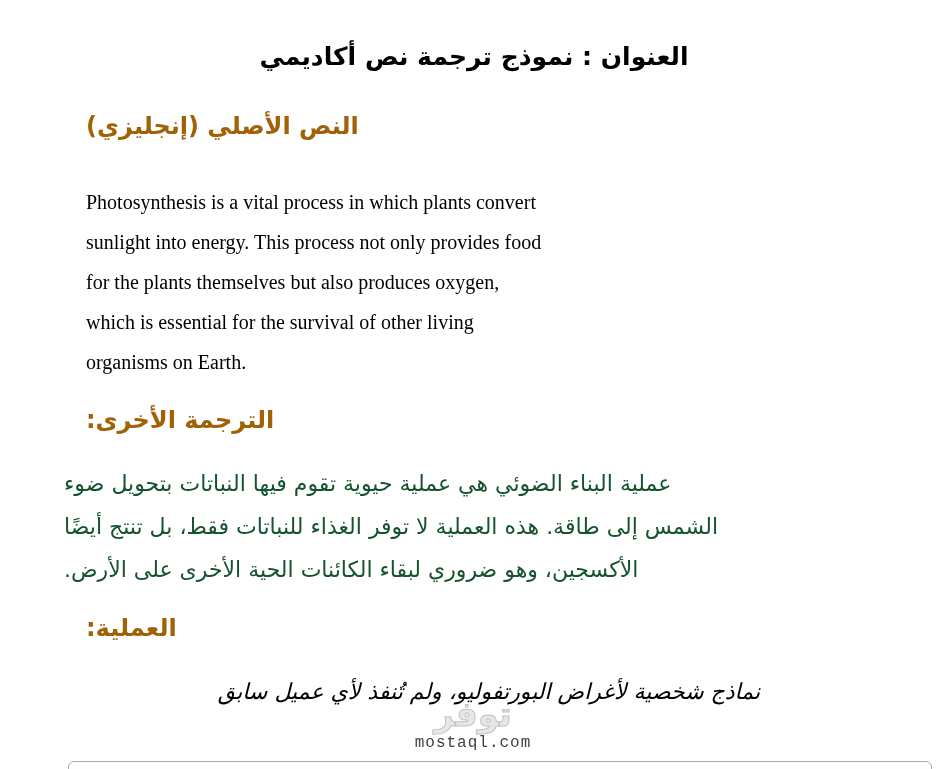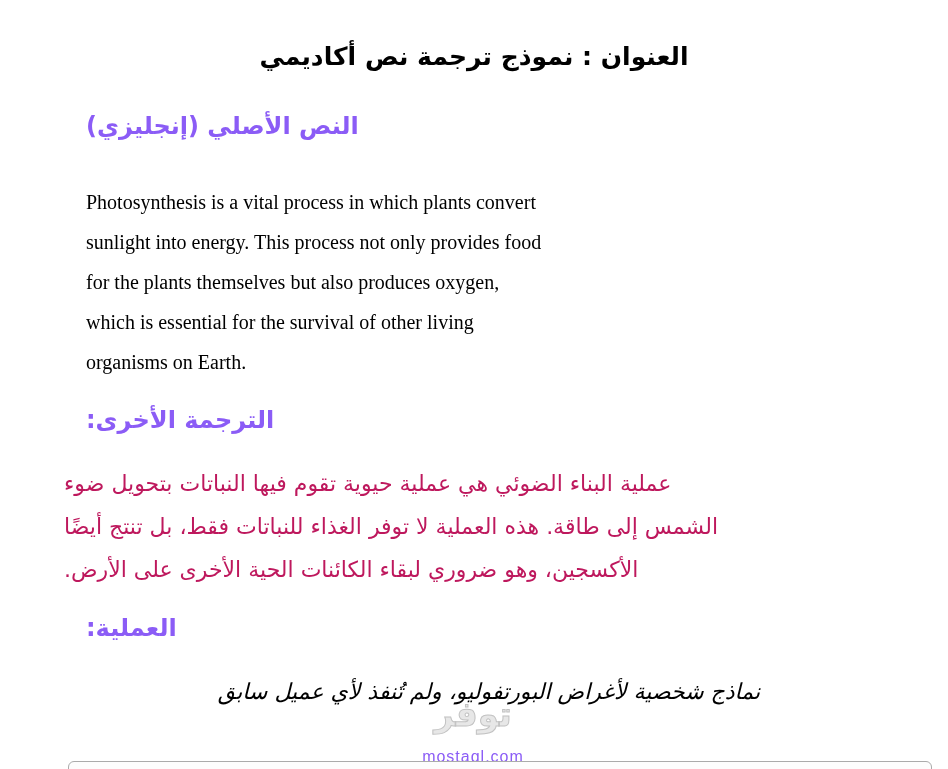--- a/index.html
+++ b/index.html
@@ -31,21 +31,21 @@
   }
   .section-heading {
     position: absolute;
     left: 86px;
     right: 40px;
     direction: rtl;
     text-align: left;
     font-family: "DejaVu Sans", sans-serif;
     font-weight: bold;
     font-size: 24px;
-    color: #8b5cf6;
+    color: #a16207;
   }
   .heading-source      { top: 112px; }
   .heading-translation { top: 406px; }
   .heading-note        { top: 614px; }
   .english-paragraph {
     position: absolute;
     top: 182px;
     left: 86px;
     right: 30px;
     direction: ltr;
@@ -60,21 +60,21 @@
     position: absolute;
     top: 462px;
     left: 64px;
     right: 34px;
     direction: rtl;
     text-align: left;
     font-family: "DejaVu Sans", sans-serif;
     font-size: 22px;
     line-height: 43px;
     white-space: pre-line;
-    color: #be185d;
+    color: #14532d;
   }
   .note-line {
     position: absolute;
     top: 672px;
     left: 64px;
     right: 34px;
     direction: rtl;
     text-align: center;
     font-family: "DejaVu Sans", sans-serif;
     font-style: italic;
@@ -96,24 +96,24 @@
     direction: rtl;
     font-family: "DejaVu Sans", sans-serif;
     font-weight: bold;
     font-size: 34px;
     color: #e7e7e7;
     -webkit-text-stroke: 1px #c2c2c2;
     letter-spacing: 1px;
   }
   .watermark .wm-url {
     display: block;
-    margin-top: 18px;
-    font-family: Liberation Sans, sans-serif;
+    margin-top: 4px;
+    font-family: Liberation Mono, monospace;
     font-size: 16px;
-    color: #8b5cf6;
+    color: #404040;
     letter-spacing: 1px;
   }
   .bottom-scrollbar {
     position: absolute;
     top: 761px;
     left: 68px;
     width: 864px;
     height: 16px;
     background: #fdfdfd;
     border: 1px solid #ababab;

